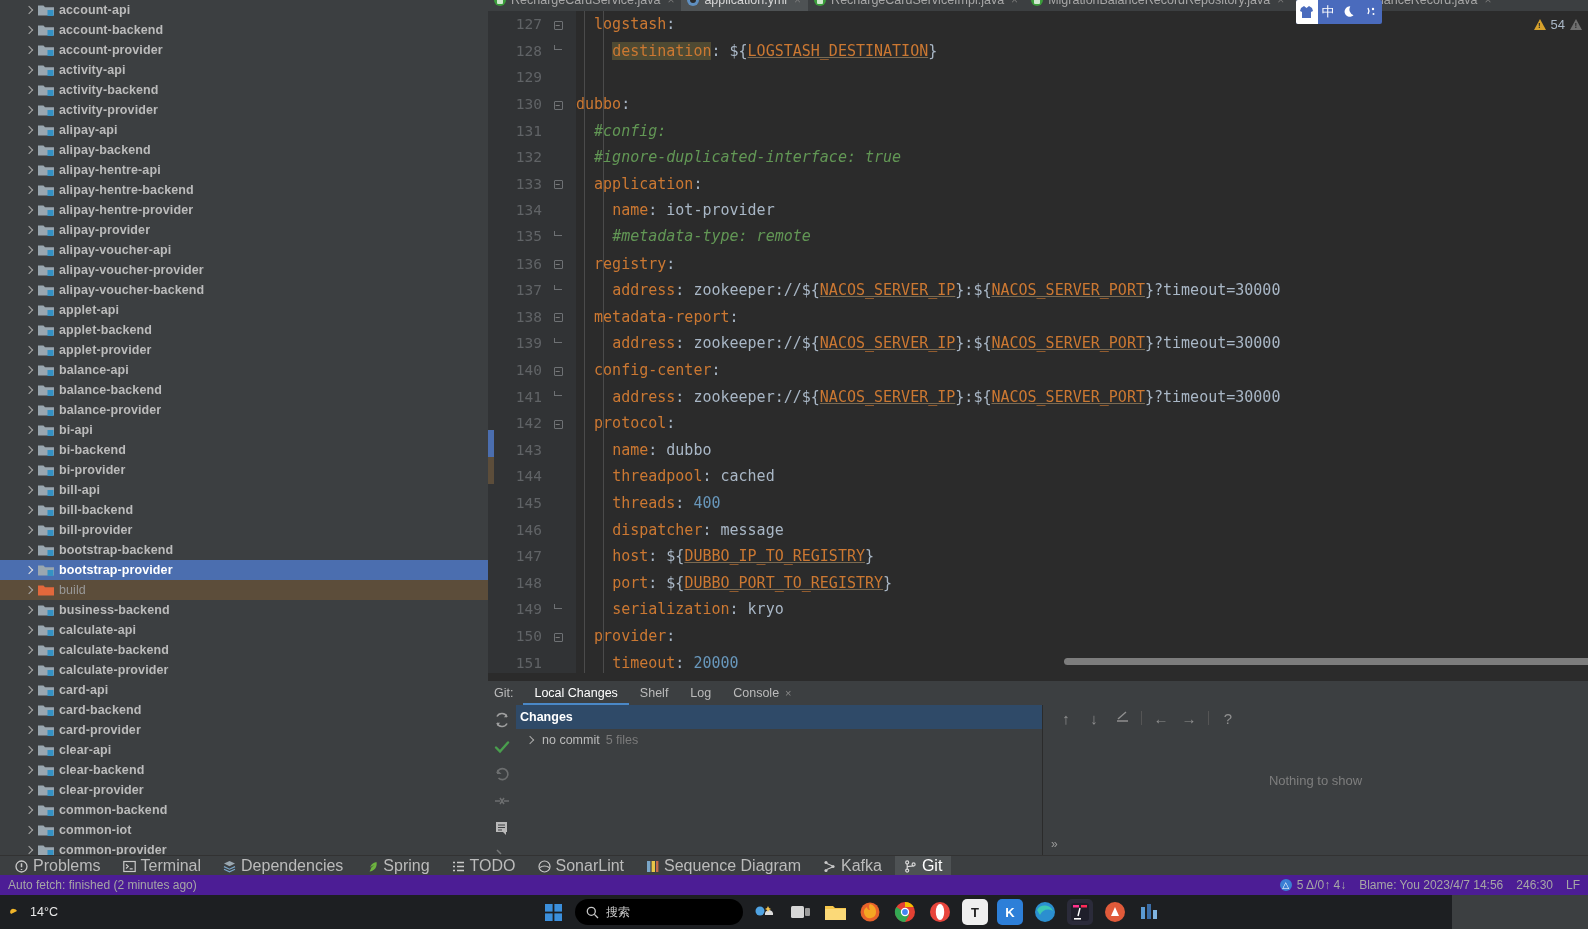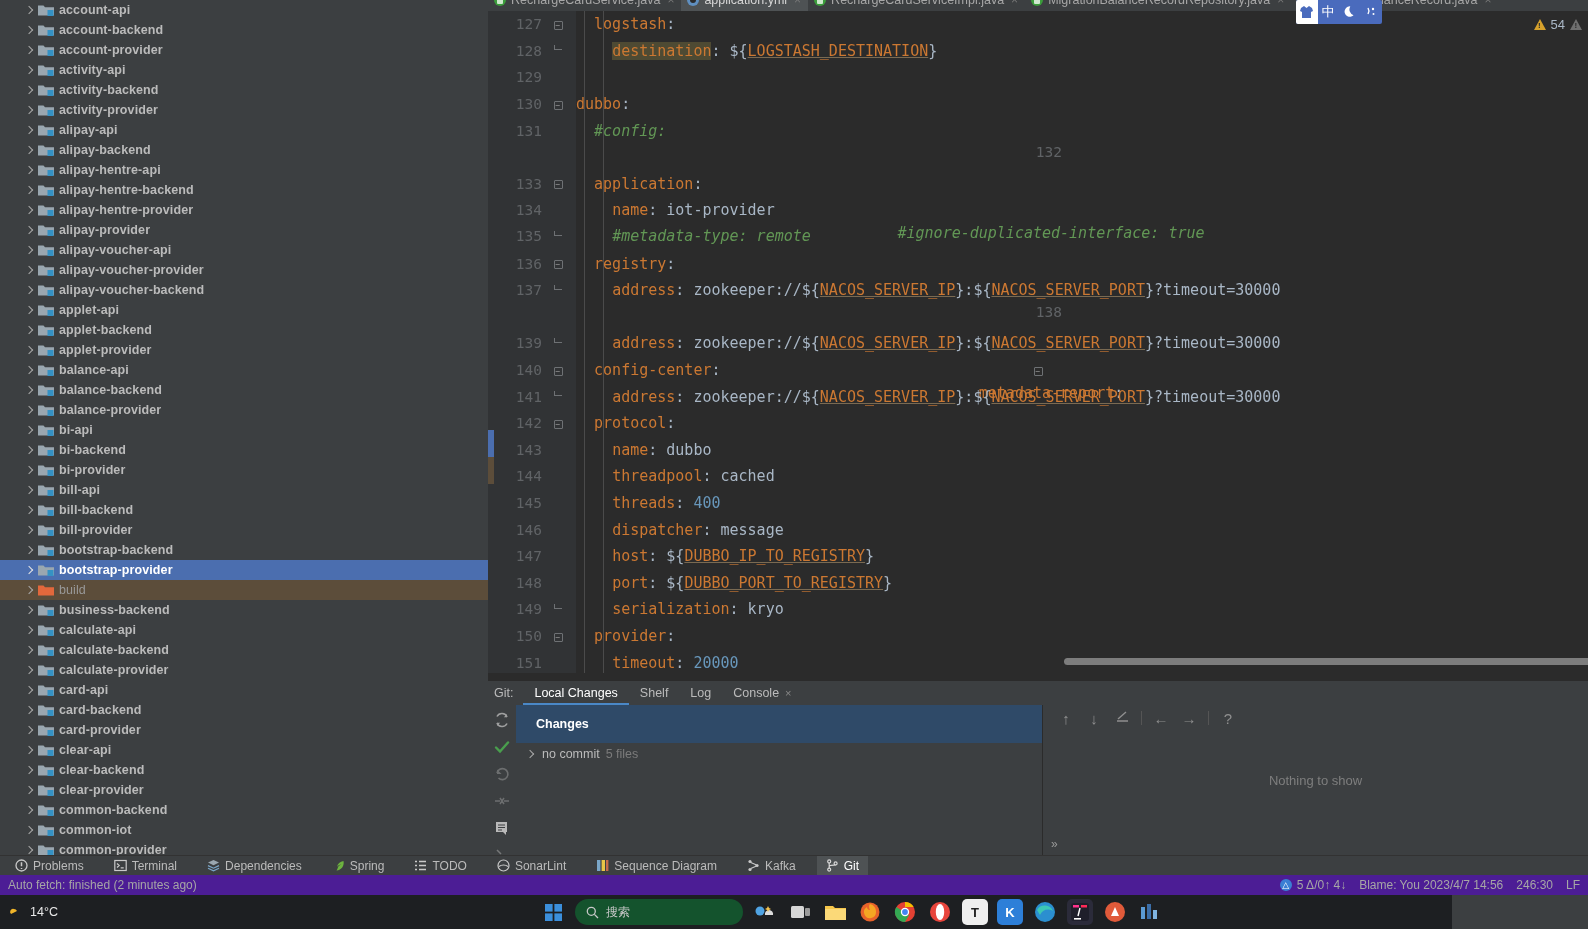--- a/index.html
+++ b/index.html
@@ -156,22 +156,22 @@
   .gtab .gx { color: #888; margin-left: 6px; font-size: 11px; }
 
   #git-body { position: absolute; left: 0; top: 24px; width: 1100px; height: 150px; display: flex; }
   #git-side {
     width: 28px; height: 150px; background: #3c3f41;
     display: flex; flex-direction: column; align-items: center; padding-top: 6px; gap: 9px;
   }
   #git-side .gi { width: 18px; height: 18px; opacity: .85; }
   #git-changes { width: 526px; height: 150px; background: #3c3f41; position: relative; }
   #changes-head {
-    height: 38px; background: #2f4a68; color: #ffffff;
-    display: flex; align-items: center; padding-left: 20px;
+    height: 24px; background: #2f4a68; color: #ffffff;
+    display: flex; align-items: center; padding-left: 4px;
     font-size: 12.5px; font-weight: bold;
   }
   .chg-row { height: 22px; display: flex; align-items: center; padding-left: 8px; font-size: 12.5px; color: #bbbbbb; gap: 6px; }
   .chg-row .chev2 { width: 12px; height: 12px; position: relative; }
   .chg-row .chev2::before {
     content: ""; position: absolute; left: 3px; top: 3px; width: 5px; height: 5px;
     border-right: 1.4px solid #a9a9a9; border-top: 1.4px solid #a9a9a9; transform: rotate(45deg);
   }
   .chg-count { color: #7b7b7b; }
   #git-divider { width: 1px; background: #2b2b2b; }
@@ -188,21 +188,21 @@
     color: #7e7e7e; font-size: 13px;
   }
   #git-expander {
     position: absolute; left: 8px; bottom: 4px; color: #9a9a9a; font-size: 12px;
   }
 
   
   #tool-bar {
     position: absolute; left: 0; top: 855px; width: 1588px; height: 20px;
     background: #3c3f41; display: flex; align-items: center;
-    font-size: 12px; color: #bbbbbb; padding-left: 6px; gap: 12px;
+    font-size: 16px; color: #bbbbbb; padding-left: 6px; gap: 4px;
     border-top: 1px solid #323232;
   }
   .tw-btn { display: flex; align-items: center; gap: 5px; padding: 0 9px; height: 20px; white-space: nowrap; }
   .tw-btn.active { background: #4e5254; color: #ffffff; }
   .tw-ico { width: 13px; height: 13px; display: inline-block; }
 
   
   #status-bar {
     position: absolute; left: 0; top: 875px; width: 1588px; height: 20px;
     background: #4c1d95; display: flex; align-items: center;
@@ -217,21 +217,21 @@
 
   
   #taskbar {
     position: absolute; left: 0; top: 895px; width: 1452px; height: 34px;
     background: #1d1f22; display: flex; align-items: center;
   }
   #tb-left { position: absolute; left: 8px; display: flex; align-items: center; gap: 6px; color: #e8e8e8; font-size: 12.5px; }
   #tb-center { position: absolute; left: 540px; display: flex; align-items: center; gap: 9px; }
   .tb-icon { width: 26px; height: 26px; border-radius: 5px; display: flex; align-items: center; justify-content: center; font-size: 13px; color: #fff; }
   #tb-search {
-    width: 168px; height: 26px; border-radius: 13px; background: #14532d;
+    width: 168px; height: 26px; border-radius: 13px; background: #000000;
     display: flex; align-items: center; gap: 7px; padding-left: 11px;
     color: #c8c8c8; font-size: 12px;
   }
 </style>
 </head>
 <body>
 
 <div id="app">
 
   <div id="project-tree">
@@ -720,21 +720,21 @@
           <div class="code-line" style="top: 79.8px;">
             <span class="lnum">130</span>
             <span class="fold"><span class="fbox">−</span></span>
             <span class="ctext"><span class="k">dubbo</span><span class="pn">:</span></span>
           </div>
           <div class="code-line" style="top: 106.4px;">
             <span class="lnum">131</span>
             <span class="fold"></span>
             <span class="ctext">&nbsp;&nbsp;<span class="cm">#config:</span></span>
           </div>
-          <div class="code-line" style="top: 133px; flex-direction: column;">
+          <div class="code-line" style="top: 133px;">
             <span class="lnum">132</span>
             <span class="fold"></span>
             <span class="ctext">&nbsp;&nbsp;<span class="cm">#ignore-duplicated-interface: true</span></span>
           </div>
           <div class="code-line" style="top: 159.6px;">
             <span class="lnum">133</span>
             <span class="fold"><span class="fbox">−</span></span>
             <span class="ctext">&nbsp;&nbsp;<span class="k">application</span><span class="pn">:</span></span>
           </div>
           <div class="code-line" style="top: 186.2px;">
@@ -750,21 +750,21 @@
           <div class="code-line" style="top: 239.4px;">
             <span class="lnum">136</span>
             <span class="fold"><span class="fbox">−</span></span>
             <span class="ctext">&nbsp;&nbsp;<span class="k">registry</span><span class="pn">:</span></span>
           </div>
           <div class="code-line" style="top: 266px;">
             <span class="lnum">137</span>
             <span class="fold"><span class="farm"></span></span>
             <span class="ctext">&nbsp;&nbsp;&nbsp;&nbsp;<span class="k">address</span><span class="pn">: </span><span class="v">zookeeper://</span><span class="pn">${</span><span class="mac">NACOS_SERVER_IP</span><span class="pn">}</span><span class="v">:</span><span class="pn">${</span><span class="mac">NACOS_SERVER_PORT</span><span class="pn">}</span><span class="v">?timeout=30000</span></span>
           </div>
-          <div class="code-line" style="top: 292.6px; flex-direction: column;">
+          <div class="code-line" style="top: 292.6px;">
             <span class="lnum">138</span>
             <span class="fold"><span class="fbox">−</span></span>
             <span class="ctext">&nbsp;&nbsp;<span class="k">metadata-report</span><span class="pn">:</span></span>
           </div>
           <div class="code-line" style="top: 319.2px;">
             <span class="lnum">139</span>
             <span class="fold"><span class="farm"></span></span>
             <span class="ctext">&nbsp;&nbsp;&nbsp;&nbsp;<span class="k">address</span><span class="pn">: </span><span class="v">zookeeper://</span><span class="pn">${</span><span class="mac">NACOS_SERVER_IP</span><span class="pn">}</span><span class="v">:</span><span class="pn">${</span><span class="mac">NACOS_SERVER_PORT</span><span class="pn">}</span><span class="v">?timeout=30000</span></span>
           </div>
           <div class="code-line" style="top: 345.8px;">

